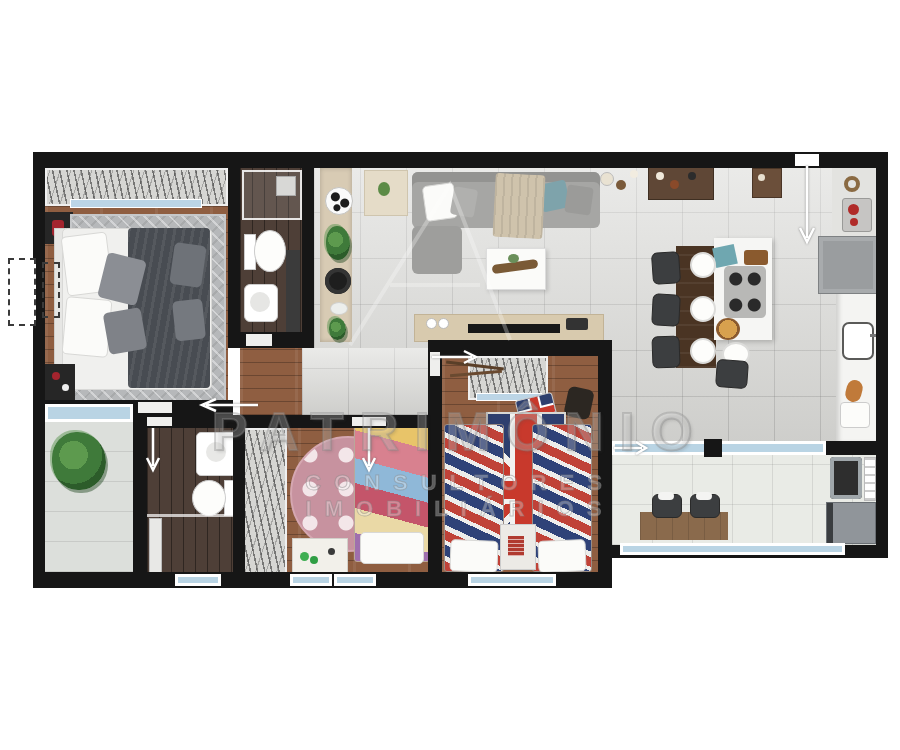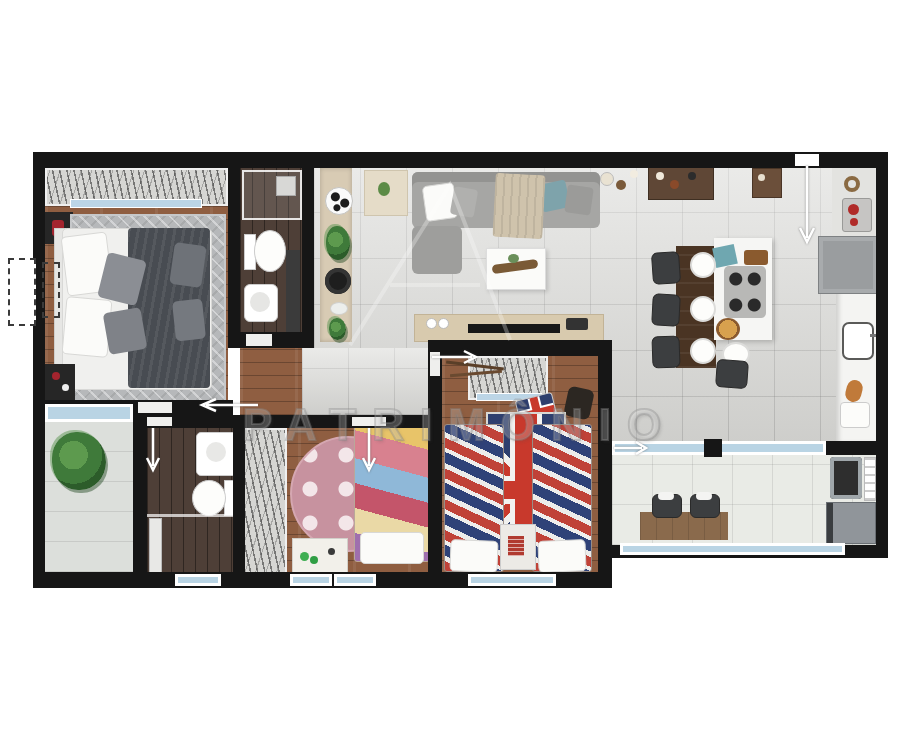--- a/index.html
+++ b/index.html
@@ -52,21 +52,21 @@
   .pinkrug{border-radius:50%;background-color:#c7929f;
     background-image:radial-gradient(circle,#f3e6e9 0 7px,transparent 8px);
     background-size:36px 34px;border:2px solid #d5a7b1;}
   .girlbed{border-radius:3px;border:1px solid #b9a79a;
     background:linear-gradient(195deg,#e8c469 0 16%,#d8818f 16% 34%,#8fb8d8 34% 50%,#c4556a 50% 66%,#ead9a6 66% 82%,#9f6fae 82% 100%);
     background-blend-mode:multiply;}
   .chair{background:#3c3e40;border-radius:6px;border:1px solid #2a2a2a;}
   .plate{background:#fdfdfb;border:2px solid #dcdcda;border-radius:50%;}
   .greenplant{background:radial-gradient(circle at 40% 40%,#5d9a4e 0 30%,#3f7a3a 30% 60%,#2c5c2a 60% 100%);
     border-radius:46% 54% 50% 50%;box-shadow:2px 3px 0 rgba(30,70,30,.45), -2px -2px 0 rgba(90,150,80,.5);}
-  .wm1{font-size:44px;font-weight:800;letter-spacing:16px;color:rgba(255,255,255,.20);
+  .wm1{font-size:54px;font-weight:800;letter-spacing:16px;color:rgba(255,255,255,.20);
        -webkit-text-stroke:2px rgba(140,140,140,.38);text-shadow:2px 2px 3px rgba(80,80,80,.18);}
   .wm2{font-size:22px;font-weight:700;letter-spacing:13px;color:rgba(255,255,255,.30);
        -webkit-text-stroke:1px rgba(130,130,130,.45);}
   svg.arrow{overflow:visible;filter:drop-shadow(0 0 1px rgba(60,60,60,.55));}
 </style>
 </head>
 <body>
 
 <div id="canvas">
 
@@ -259,14 +259,15 @@
       <path d="M0 7 H40 M32 1 L44 7 L32 13" stroke="#fff" stroke-width="2.5" fill="none"></path>
     </svg>
   <svg class="abs arrow" style="left:614px;top:441px;" width="38" height="14">
       <path d="M0 7 H28 M22 1 L32 7 L22 13" stroke="#fff" stroke-width="2.5" fill="none"></path>
     </svg>
 
   <svg class="abs" style="left:330px;top:175px;opacity:.35;" width="220" height="180">
     <path d="M20 170 L120 10 L180 165 M60 110 L150 110" stroke="rgba(255,255,255,.8)" stroke-width="4" fill="none"></path>
   </svg>
   <div class="abs wm1" style="left:150px;top:400px;width:620px;text-align:center;">PATRIMÔNIO</div>
+  <div class="abs wm2" style="left:200px;top:470px;width:520px;text-align:center;">CONSULTORES IMOBILIÁRIOS</div>
 
 </div>
 
 </body></html>

